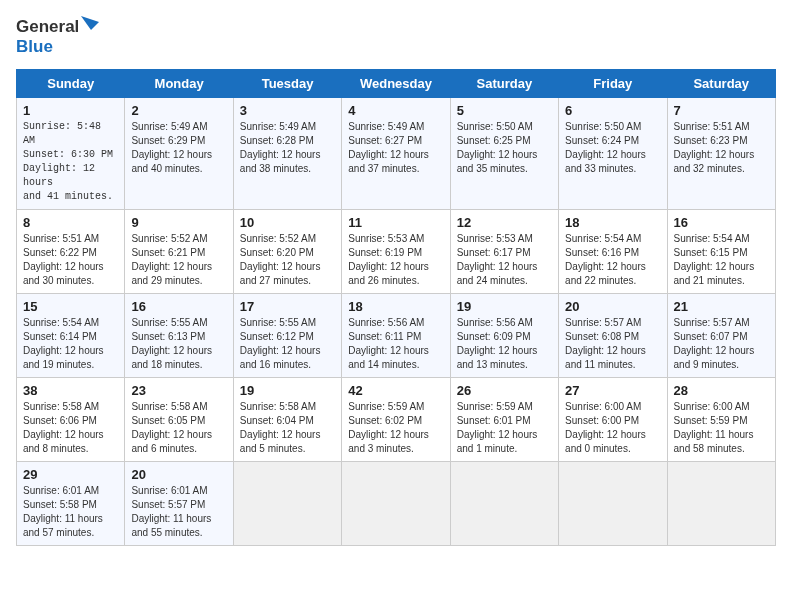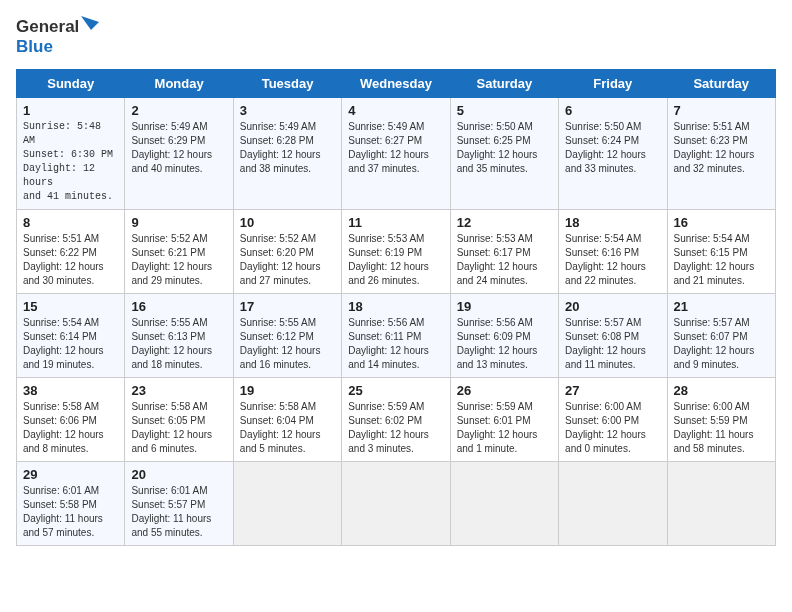--- a/index.html
+++ b/index.html
@@ -273,21 +273,21 @@
 and 6 minutes.</div>
         </td>
         <td>
           <span class="day-num">19</span>
           <div class="day-info" style="white-space: pre-line;">Sunrise: 5:58 AM
 Sunset: 6:04 PM
 Daylight: 12 hours
 and 5 minutes.</div>
         </td>
         <td>
-          <span class="day-num">25</span>
+          <span class="day-num">42</span>
           <div class="day-info" style="white-space: pre-line;">Sunrise: 5:59 AM
 Sunset: 6:02 PM
 Daylight: 12 hours
 and 3 minutes.</div>
         </td>
         <td>
           <span class="day-num">26</span>
           <div class="day-info" style="white-space: pre-line;">Sunrise: 5:59 AM
 Sunset: 6:01 PM
 Daylight: 12 hours

